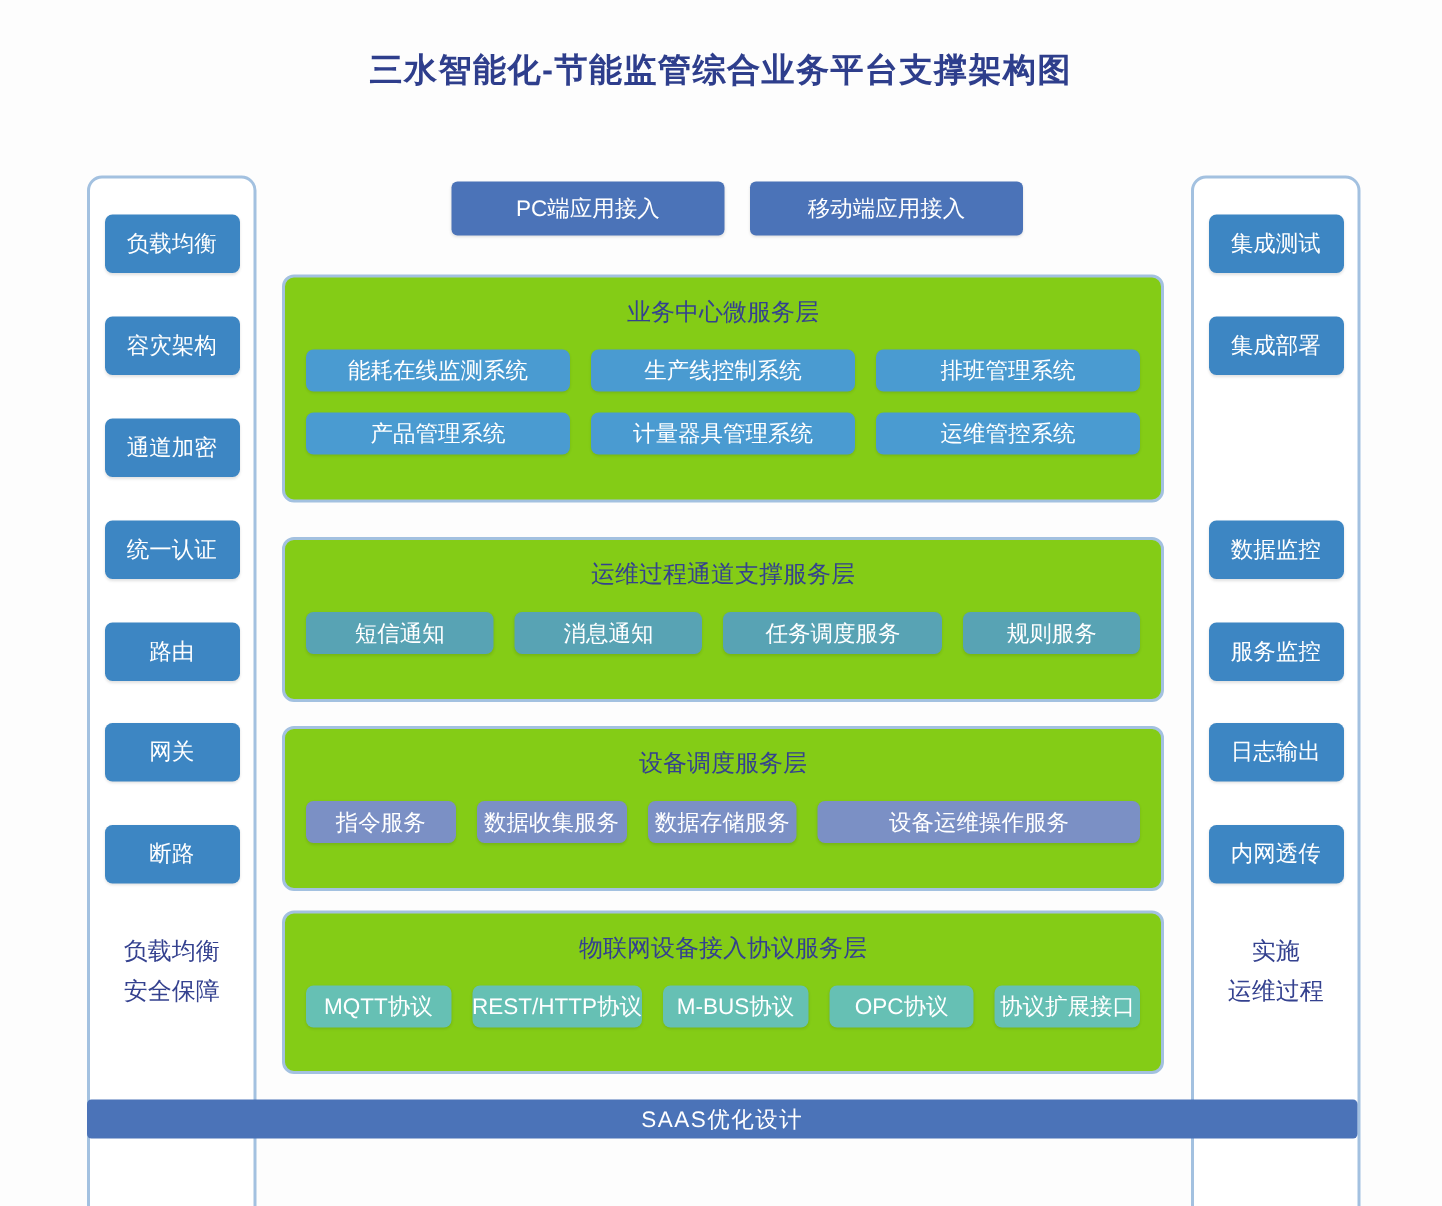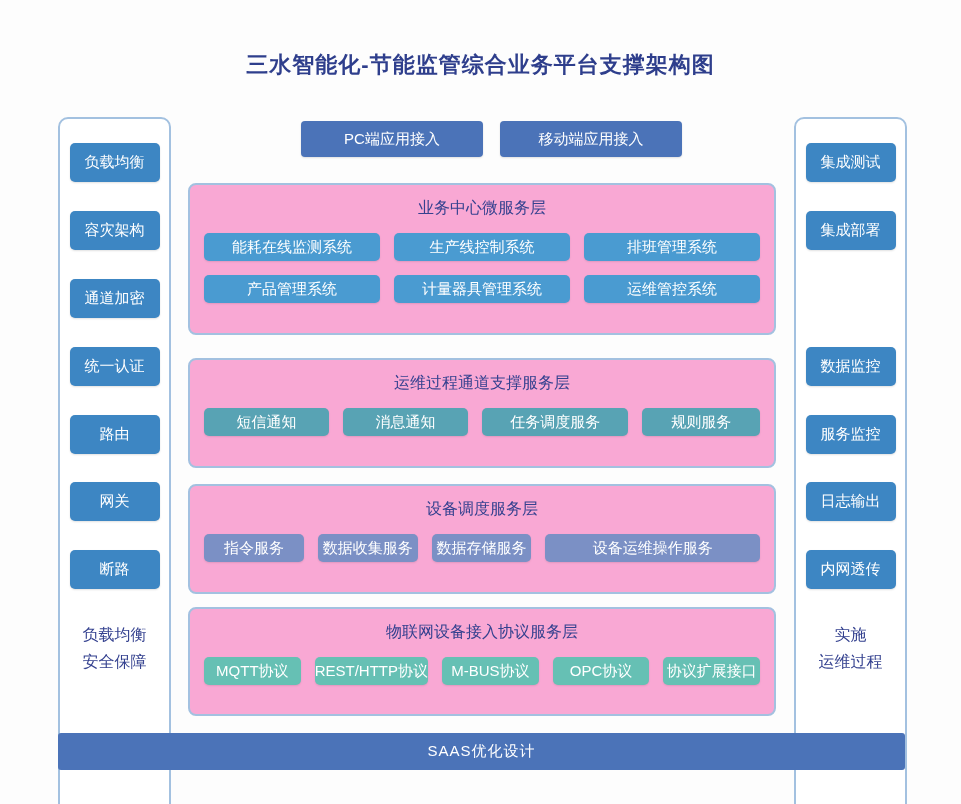--- a/index.html
+++ b/index.html
@@ -1,21 +1,21 @@
 <!DOCTYPE html>
 <html><head>
 <meta charset="utf-8">
 <style>
   html,body{margin:0;padding:0;background:#fdfdfd;}
   .canvas{
     position:relative;width:961px;height:804px;background:#fdfdfd;overflow:hidden;
     font-family:"Liberation Sans","DejaVu Sans",sans-serif;
   }
   .page-title{
-    position:absolute;top:50px;left:0;width:100%;text-align:center;
+    position:absolute;top:32px;left:0;width:100%;text-align:center;
     font-size:22px;font-weight:bold;color:#2e3e8c;letter-spacing:1px;
   }
   
   .top-buttons{position:absolute;left:301px;top:121px;display:flex;gap:17px;}
   .top-btn{
     width:182px;height:36px;background:#4b73b8;border-radius:4px;color:#fff;
     font-size:15px;display:flex;align-items:center;justify-content:center;
     box-shadow:0 1px 2px rgba(0,0,0,0.12);
   }
   
@@ -32,21 +32,21 @@
     box-shadow:0 1px 2px rgba(0,0,0,0.12);
   }
   .sb0{top:24px}.sb1{top:92px}.sb2{top:160px}.sb3{top:228px}
   .sb4{top:296px}.sb5{top:363px}.sb6{top:431px}
   .side-caption{
     position:absolute;left:0;width:100%;top:502px;text-align:center;
     color:#34418f;font-size:16px;line-height:27px;
   }
   
   .section{
-    position:absolute;left:188px;width:588px;background:#f9a8d4;
+    position:absolute;left:188px;width:588px;background:#84cc16;
     border:2px solid #a3c1e0;border-radius:8px;box-sizing:border-box;
   }
   .sec1{top:183px;height:152px;}
   .sec2{top:358px;height:110px;}
   .sec3{top:484px;height:110px;}
   .sec4{top:607px;height:109px;}
   .section-header{
     text-align:center;color:#34418f;font-size:16px;margin-top:13px;
   }
   .item-row{display:flex;gap:14px;padding:0 14px;margin-top:14px;}
@@ -57,21 +57,21 @@
   }
   .c1{background:#4a9bd1;}
   .c2{background:#58a3b4;}
   .c3{background:#7b90c5;}
   .c4{background:#66c0b4;}
   .f-wide{flex:1.17;}
   .f-narrow{flex:0.94;}
   .f-xwide{flex:2.15;}
   
   .footer-bar{
-    position:absolute;left:58px;top:733px;width:847px;height:37px;
+    position:absolute;left:58px;top:733px;width:847px;height:26px;
     background:#4b73b8;border-radius:3px;color:#fff;font-size:15px;
     display:flex;align-items:center;justify-content:center;letter-spacing:1px;
   }
 </style>
 </head>
 <body>
 
 <div class="canvas">
 
   <div class="page-title">三水智能化-节能监管综合业务平台支撑架构图</div>

